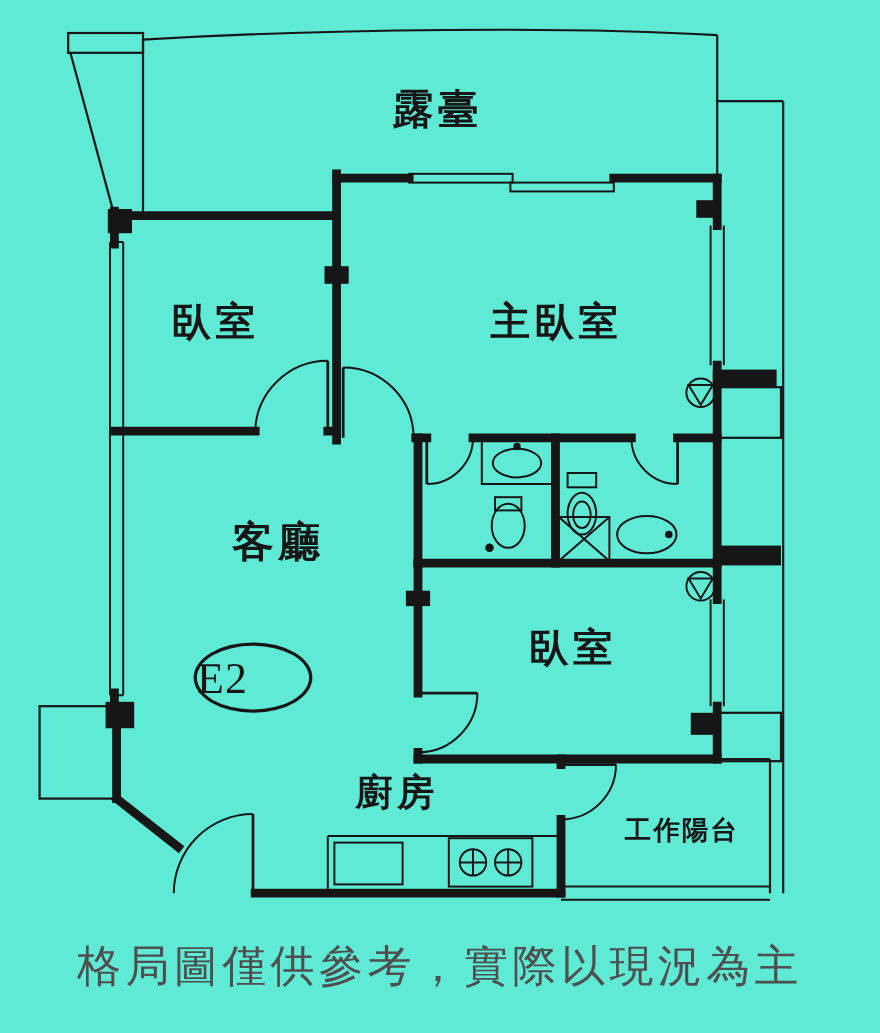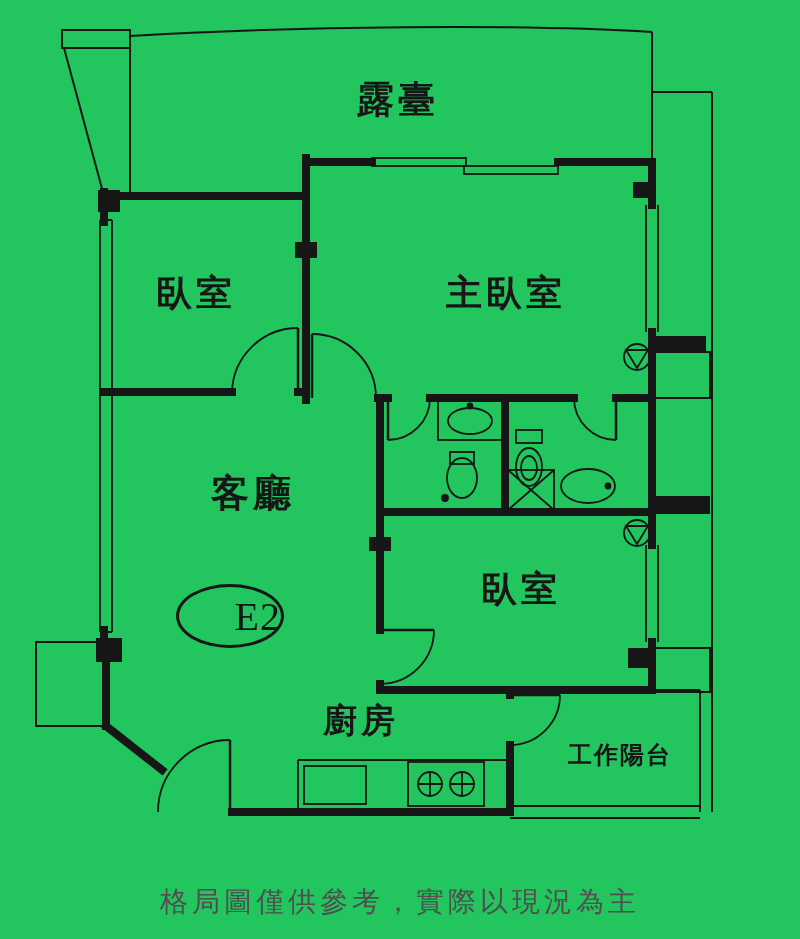--- a/index.html
+++ b/index.html
@@ -3,44 +3,44 @@
 <meta charset="utf-8">
 <style>
   html,body{margin:0;padding:0;}
   body{
     width:800px;height:939px;
     background:#f3f3f1;
     font-family:"Liberation Serif","DejaVu Serif",serif;
   }
   .sheet{
     position:relative;width:800px;height:939px;
-    background:#22c55e;overflow:hidden;
+    background:#5eead4;overflow:hidden;
   }
   svg{position:absolute;left:0;top:0;}
   .label{
     position:absolute;transform:translate(-50%,-50%);
     color:#161616;font-weight:600;white-space:nowrap;
     letter-spacing:4px;
   }
   .lbl-terrace{left:398px;top:100px;font-size:37px;}
   .lbl-bed-left{left:196px;top:293px;font-size:36px;}
   .lbl-master{left:506px;top:293px;font-size:36px;}
   .lbl-living{left:253px;top:493px;font-size:38px;}
   .lbl-bed-right{left:521px;top:589px;font-size:36px;}
   .lbl-kitchen{left:361px;top:721px;font-size:34px;}
   .lbl-balcony{left:620px;top:755px;font-size:24px;letter-spacing:2px;}
   .unit-badge{
     position:absolute;left:230px;top:616px;transform:translate(-50%,-50%);
     width:102px;height:58px;border:3px solid #161616;border-radius:50%;
-    display:flex;align-items:center;justify-content:flex-end;
+    display:flex;align-items:center;justify-content:flex-start;
     font-size:40px;color:#161616;font-weight:500;letter-spacing:1px;
   }
   .caption{
-    position:absolute;left:400px;top:902px;transform:translate(-50%,-50%);
-    font-size:28px;color:#4f4f4f;font-weight:500;letter-spacing:4px;
+    position:absolute;left:400px;top:878px;transform:translate(-50%,-50%);
+    font-size:40px;color:#4f4f4f;font-weight:500;letter-spacing:4px;
     white-space:nowrap;
     text-align:center;
   }
 </style>
 </head>
 <body>
 
 <div class="sheet">
 
   <svg width="800" height="939" viewBox="0 0 800 939">

